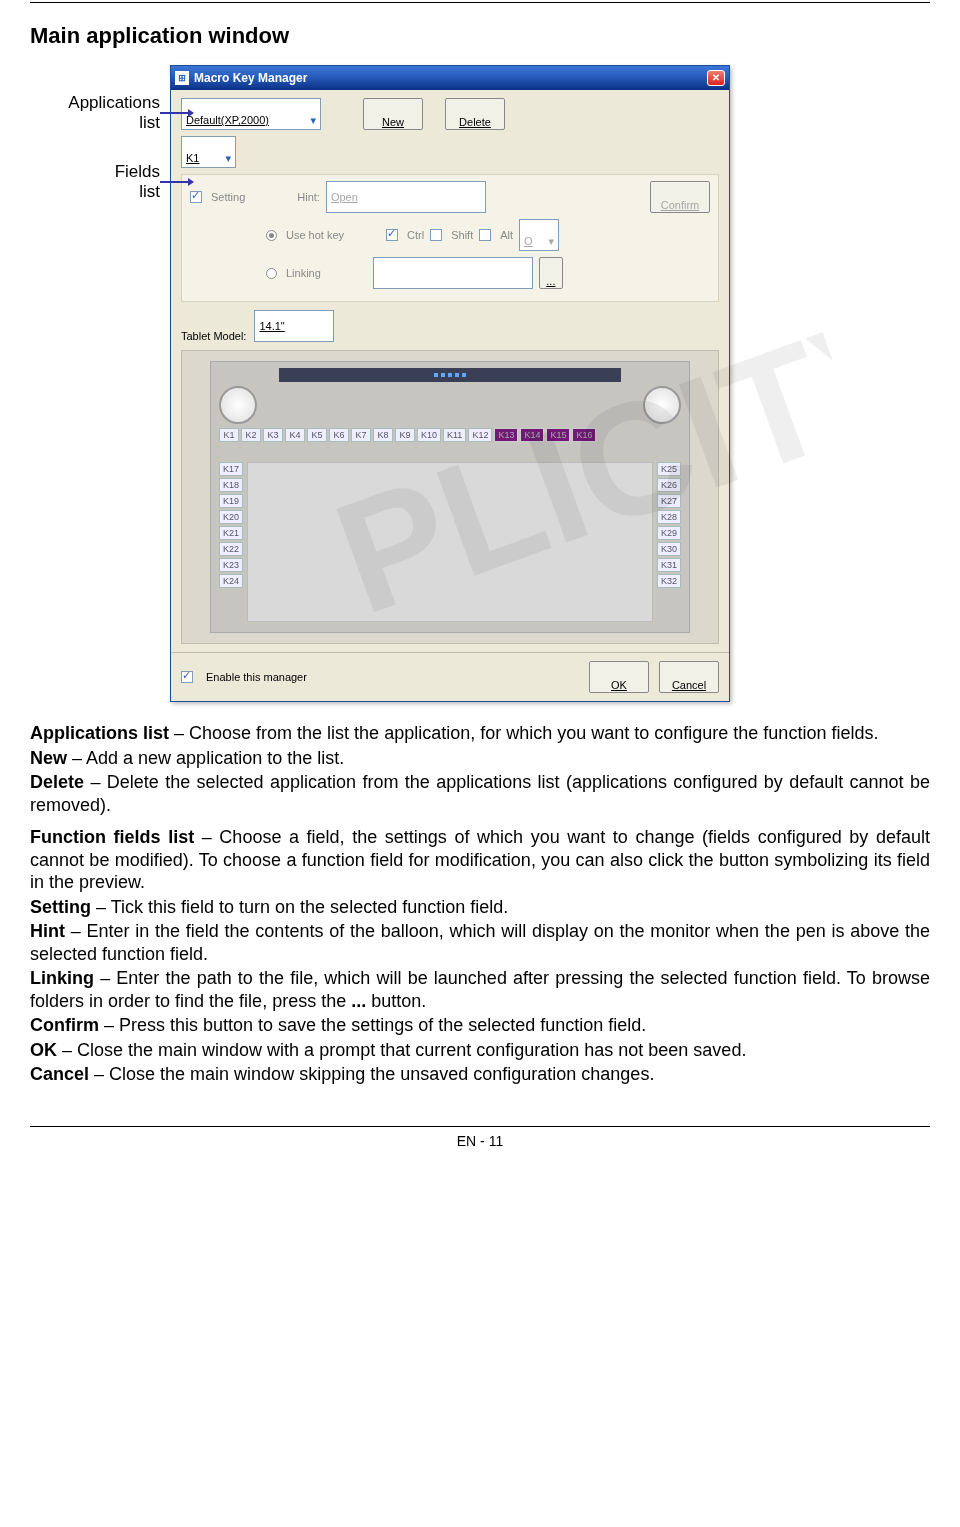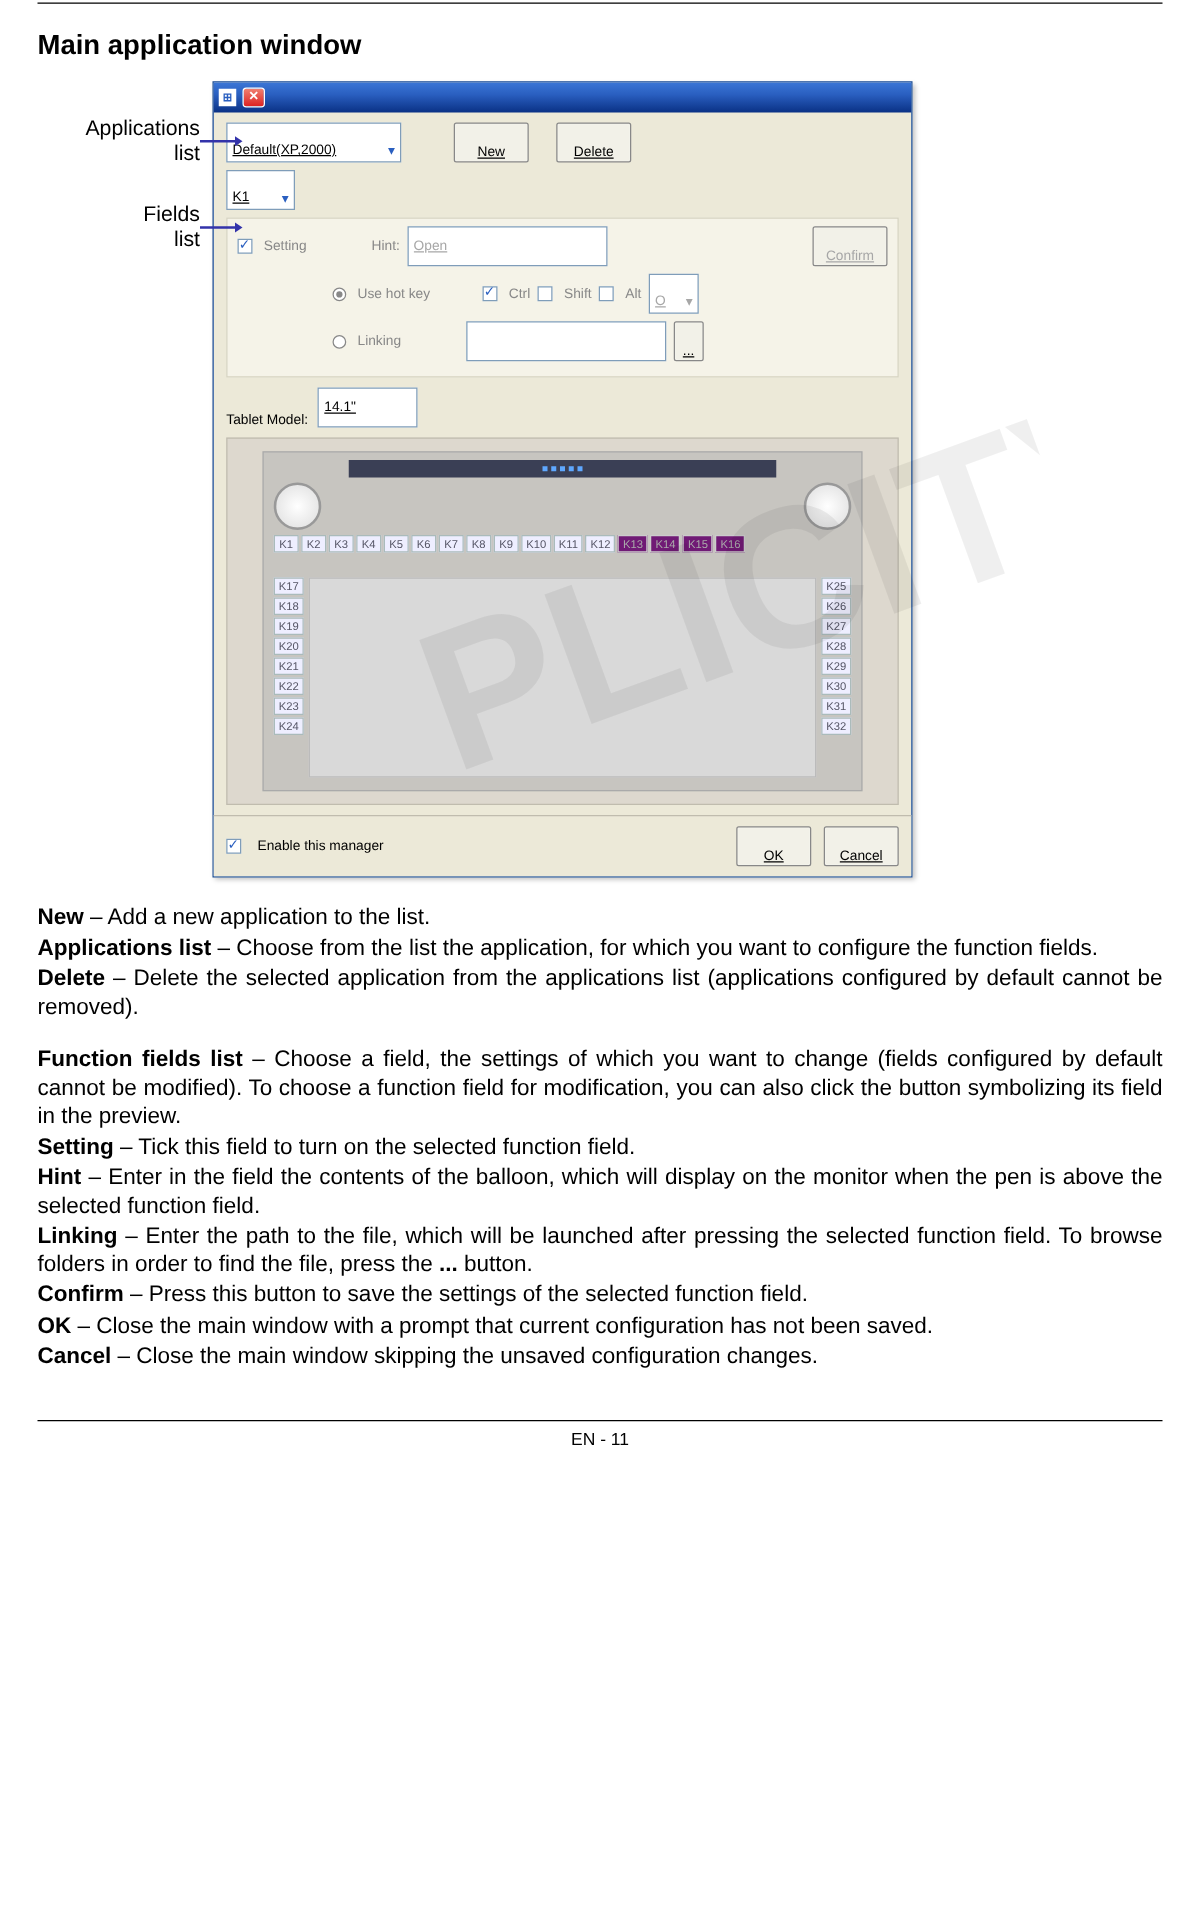--- a/index.html
+++ b/index.html
@@ -137,21 +137,21 @@
 
   .bottom-row{
     background:#ece9d8; border-top:1px solid #c0bcae;
     padding:8px 10px; display:flex; align-items:center; gap:10px;
   }
   .bottom-row .spacer{flex:1;}
 
   
   .body-text { font-size: 18px; line-height: 1.25; }
   .body-text p { margin: 0 0 2px 0; text-align: justify; }
-  .body-text p.gap { margin-top: 20px; }
+  .body-text p.gap { margin-top: 10px; }
   .body-text b { font-weight: bold; }
 
   
   .wm {
     position:absolute; right:0; top:30%; bottom:5%; width:55%;
     pointer-events:none; opacity:.06; overflow:hidden;
     transform: rotate(-20deg);
     font-size:160px; font-weight:900; color:#000;
   }
 </style>
@@ -176,20 +176,21 @@
       <div class="callout">
         <span>Fields</span><br>
         <span>list</span>
         <span class="arrow"></span>
       </div>
     </div>
 
     <div class="win">
       <div class="titlebar">
         <span class="ticon">⊞</span>
+        <span class="title">Macro Key Manager</span>
         <span class="close">✕</span>
       </div>
 
       <div class="panel">
 
         <div class="row">
           <div class="xp-select app">
             <span>Default(XP,2000)</span>
             <span style="float:right;color:#2a5fc0">▾</span>
           </div>
@@ -310,22 +311,22 @@
         <span class="chk on"></span>
         <span>Enable this manager</span>
         <span class="spacer"></span>
         <div class="xp-btn">OK</div>
         <div class="xp-btn">Cancel</div>
       </div>
     </div>
   </div>
 
   <div class="body-text">
+    <p><b>Applications list</b><span> – Choose from the list the application, for which you want to configure the function fields.</span></p>
     <p><b>New</b><span> – Add a new application to the list.</span></p>
-    <p><b>Applications list</b><span> – Choose from the list the application, for which you want to configure the function fields.</span></p>
     <p><b>Delete</b><span> – Delete the selected application from the applications list (applications configured by default cannot be removed).</span></p>
 
     <p class="gap"><b>Function fields list</b><span> – Choose a field, the settings of which you want to change (fields configured by default cannot be modified). To choose a function field for modification, you can also click the button symbolizing its field in the preview.</span></p>
     <p><b>Setting</b><span> – Tick this field to turn on the selected function field.</span></p>
     <p><b>Hint</b><span> – Enter in the field the contents of the balloon, which will display on the monitor when the pen is above the selected function field.</span></p>
     <p><b>Linking</b><span> – Enter the path to the file, which will be launched after pressing the selected function field. To browse folders in order to find the file, press the </span><b>...</b><span> button.</span></p>
     <p><b>Confirm</b><span> – Press this button to save the settings of the selected function field.</span></p>
 
     <p><b>OK</b><span> – Close the main window with a prompt that current configuration has not been saved.</span></p>
     <p><b>Cancel</b><span> – Close the main window skipping the unsaved configuration changes.</span></p>

